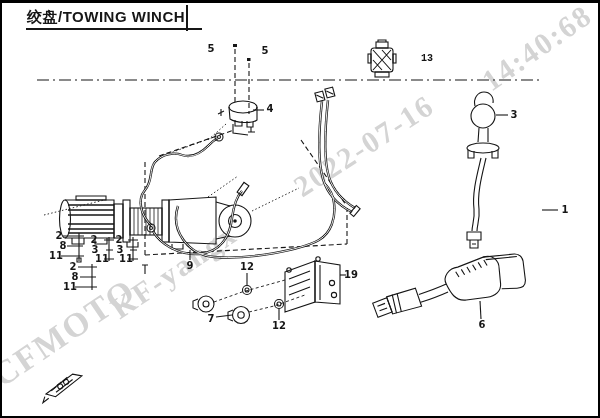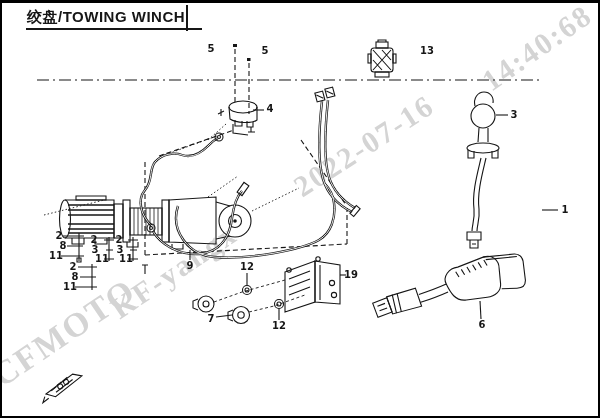--- a/index.html
+++ b/index.html
@@ -219,21 +219,21 @@
       <circle cx="16" cy="-2" r="2.5"></circle>
       <circle cx="23" cy="-4" r="2.5"></circle>
       <path d="M6,-1 L12,-3 M13,-4 L19,-6 M20,-6 L26,-8"></path>
       <path d="M-2,2 l-4,5 l7,-2"></path>
     </g>
   </svg>
 
   <div class="co-layer">
     <span class="callout" style="left: 209px; top: 46px;">5</span>
       <span class="callout" style="left: 263px; top: 48px;">5</span>
-      <span class="callout" style="left: 425px; top: 48px;">13</span>
+      <span class="callout" style="left: 425px; top: 56px; font-family: Liberation Mono, monospace;">13</span>
       <span class="callout" style="left: 268px; top: 106px;">4</span>
       <span class="callout" style="left: 512px; top: 112px;">3</span>
       <span class="callout" style="left: 563px; top: 207px;">1</span>
       <span class="callout" style="left: 188px; top: 263px;">9</span>
       <span class="callout" style="left: 57px; top: 233px;">2</span>
       <span class="callout" style="left: 61px; top: 243px;">8</span>
       <span class="callout" style="left: 54px; top: 253px;">11</span>
       <span class="callout" style="left: 92px; top: 237px;">2</span>
       <span class="callout" style="left: 93px; top: 247px;">3</span>
       <span class="callout" style="left: 100px; top: 256px;">11</span>

